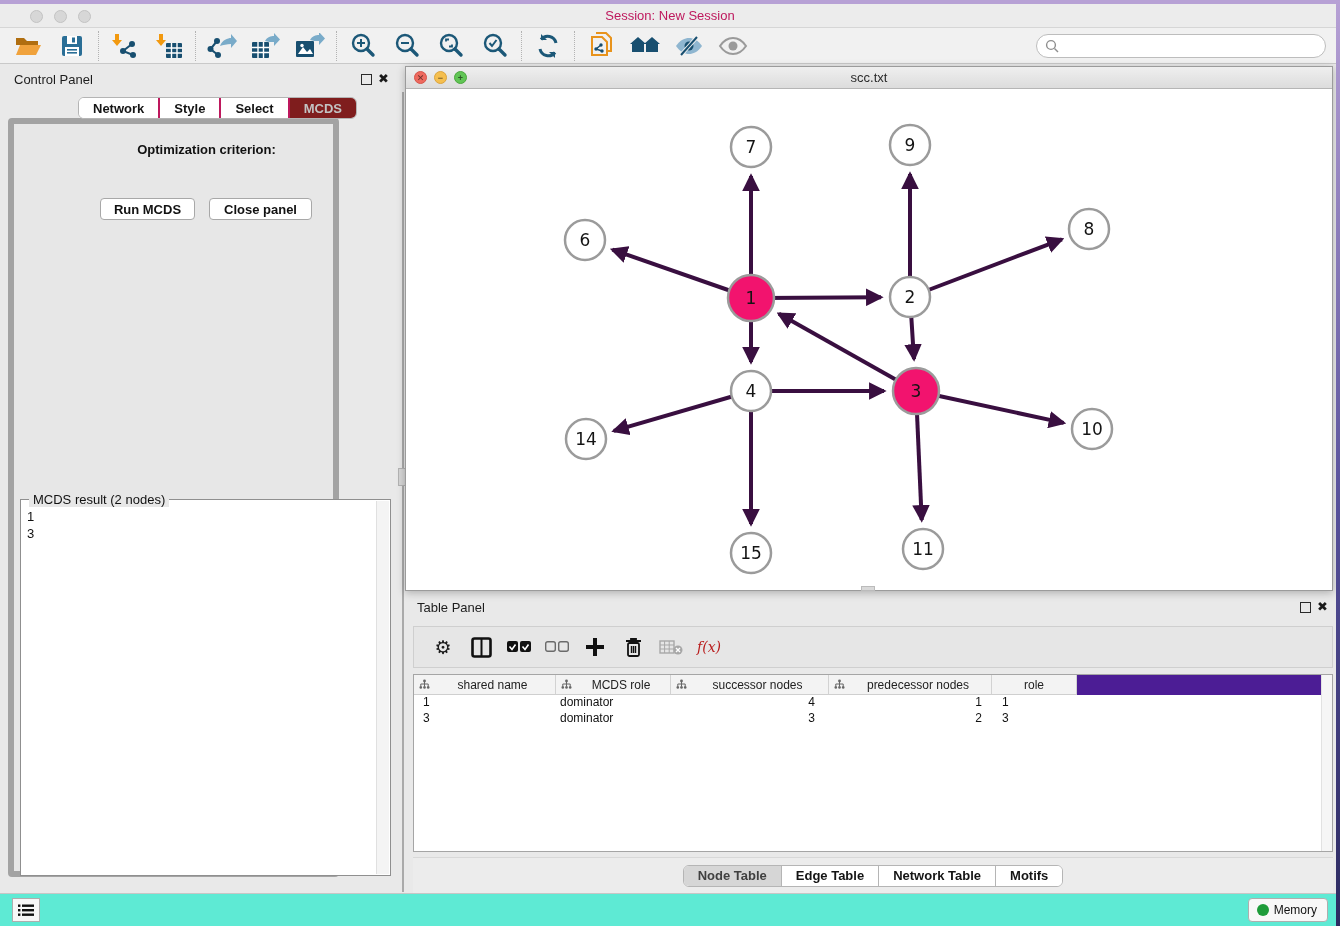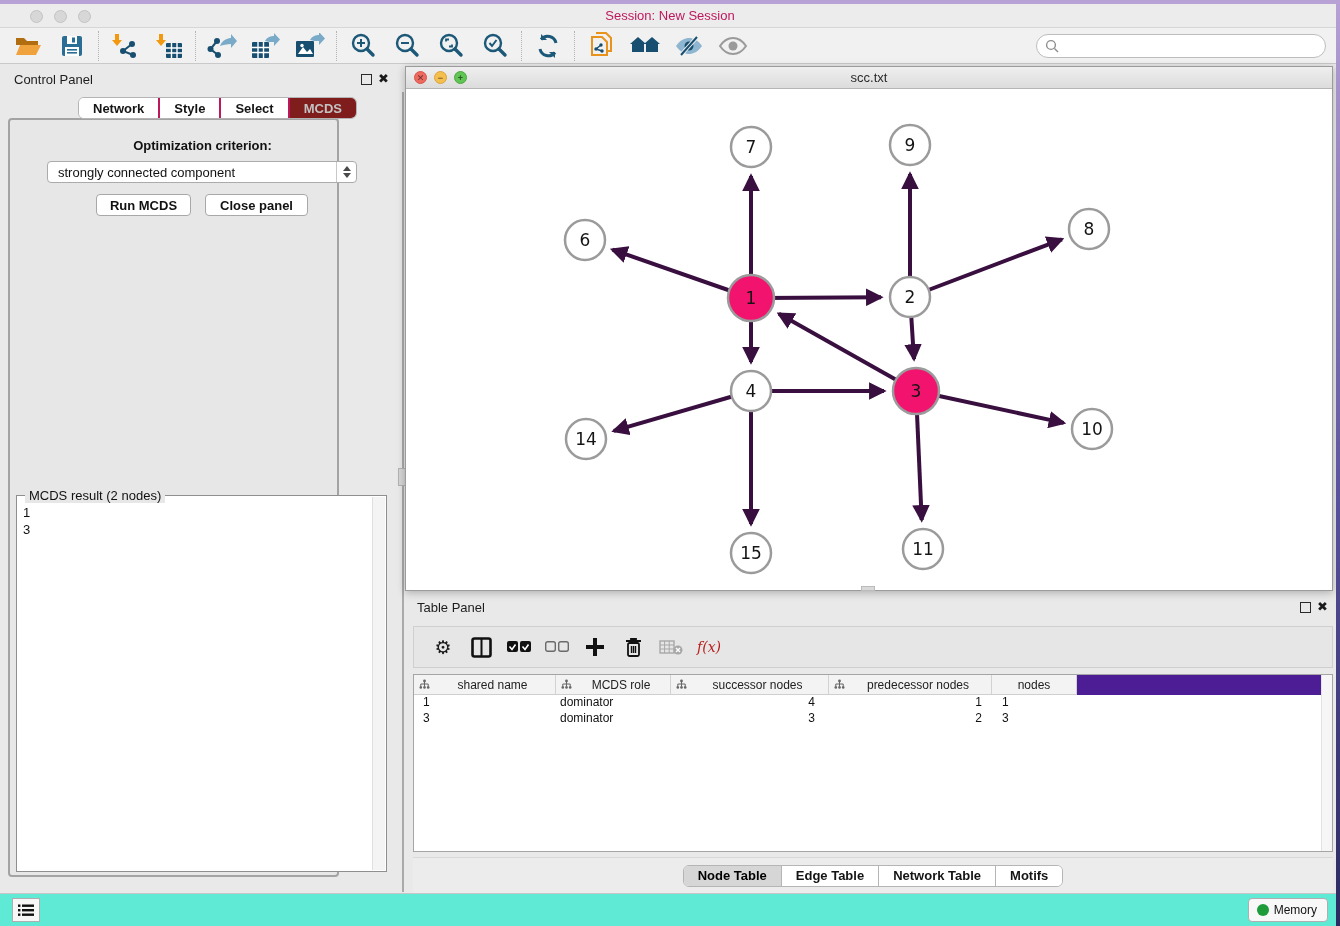--- a/index.html
+++ b/index.html
@@ -24,21 +24,21 @@
   .searchbox input { border:none; outline:none; background:transparent; font-size:12px; width:250px; margin-left:4px; }
 
   
   .cpanel-title { position:absolute; left:14px; top:72px; font-size:13px; color:#1d1d1d; }
   .panel-float { position:absolute; width:11px; height:11px; border:1.5px solid #2a2a2a; top:74px; }
   .panel-close { position:absolute; top:71px; font-size:13px; font-weight:bold; color:#1a1a1a; }
   .cp-tabs { position:absolute; left:78px; top:97px; height:22px; display:flex; border:1px solid #b4b4b4; border-radius:6px; overflow:hidden; background:#fff; z-index:5; }
   .cp-tab { height:100%; display:flex; align-items:center; justify-content:center; font-size:13px; font-weight:bold; color:#141414; background:#fff; border-right:2px solid #be185d; padding:0 14px; }
   .cp-tab:last-child { border-right:none; }
   .cp-tab.active { background:#7f1d1d; color:#c3c3c3; }
-  .cp-body { position:absolute; left:8px; top:118px; width:331px; height:759px; background:#e7e7e7; border:2px solid #a3a3a3; border-radius:4px; }
+  .cp-body { position:absolute; left:8px; top:118px; width:331px; height:759px; background:#e7e7e7; border:6px solid #a3a3a3; border-radius:4px; }
   .opt-label { position:absolute; left:0; width:385px; top:18px; text-align:center; font-size:13px; font-weight:bold; color:#111; }
   .dropdown { position:absolute; left:37px; top:41px; width:310px; height:22px; background:#fff; border:1px solid #ababab; border-radius:4px; display:flex; align-items:center; font-size:13px; }
   .dropdown .dd-text { flex:1; padding-left:10px; color:#111; }
   .dd-stepper { width:20px; height:100%; border-left:1px solid #c9c9c9; display:flex; flex-direction:column; align-items:center; justify-content:center; gap:2px; }
   .tri-up { width:0; height:0; border-left:4px solid transparent; border-right:4px solid transparent; border-bottom:5px solid #4a4a4a; }
   .tri-dn { width:0; height:0; border-left:4px solid transparent; border-right:4px solid transparent; border-top:5px solid #4a4a4a; }
   .btn { position:absolute; top:74px; height:22px; background:#fff; border:1px solid #a8a8a8; border-radius:4px; font-size:13px; font-weight:bold; color:#111; display:flex; align-items:center; justify-content:center; }
   .result-group { position:absolute; left:6px; top:375px; width:371px; height:377px; border:1px solid #8f8f8f; background:#fff; }
   .result-legend { position:absolute; left:8px; top:-8px; background:#e7e7e7; padding:0 4px; font-size:13px; color:#111; }
   .result-lines { position:absolute; left:6px; top:8px; font-size:13px; color:#111; line-height:17px; }
@@ -66,21 +66,21 @@
   .th .th-label { flex:1; text-align:center; }
   .th .h-icon { margin-left:5px; }
   .trow { display:flex; height:16px; font-size:12px; color:#111; }
   .tcell { overflow:hidden; white-space:nowrap; }
   .c0 { width:142px; } .c1 { width:115px; } .c2 { width:158px; } .c3 { width:163px; } .c4 { width:85px; }
   .tbl-vscroll { position:absolute; right:0; top:0; width:11px; height:176px; background:#f6f6f6; border-left:1px solid #e2e2e2; }
   .tp-tabs { position:absolute; left:413px; top:857px; width:920px; height:36px; background:#ececec; border-top:1px solid #d8d8d8; display:flex; align-items:center; justify-content:center; }
   .tp-tabgroup { display:flex; height:22px; border:1px solid #b5b5b5; border-radius:6px; overflow:hidden; background:#fff; }
   .tp-tab { display:flex; align-items:center; padding:0 14px; font-size:13px; font-weight:bold; color:#141414; background:#fff; border-right:1px solid #b5b5b5; }
   .tp-tab:last-child { border-right:none; }
-  .tp-tab.active { background:#d6d6d6; color:#000000; }
+  .tp-tab.active { background:#d6d6d6; color:#404040; }
 
   
   .statusbar { position:absolute; left:0; top:893px; width:1340px; height:33px; background:#5eead4; border-top:1px solid #c6c6c6; }
   .status-left-btn { position:absolute; left:12px; top:4px; width:28px; height:24px; background:#f7f7f7; border:1px solid #aeaeae; display:flex; align-items:center; justify-content:center; }
   .memory-btn { position:absolute; right:12px; top:4px; height:24px; padding:0 10px 0 8px; background:#f8f8f8; border:1px solid #aeaeae; border-radius:4px; display:flex; align-items:center; gap:5px; font-size:12px; color:#111; }
   .mem-dot { width:12px; height:12px; border-radius:50%; background:#1e9c3a; }
 </style>
 </head>
 <body>
 
@@ -243,27 +243,20 @@
 
 <div class="cp-tabs">
   <div class="cp-tab">Network</div>
   <div class="cp-tab">Style</div>
   <div class="cp-tab">Select</div>
   <div class="cp-tab active">MCDS</div>
 </div>
 
 <div class="cp-body">
   <div class="opt-label">Optimization criterion:</div>
-  <div class="dropdown">
-    <span class="dd-text">strongly connected component</span>
-    <span class="dd-stepper">
-        <span class="tri-up"></span>
-        <span class="tri-dn"></span>
-      </span>
-  </div>
   <div class="btn" style="left:86px; width:95px">Run MCDS</div>
   <div class="btn" style="left:195px; width:103px">Close panel</div>
   <div class="result-group">
     <div class="result-legend">MCDS result (2 nodes)</div>
     <div class="result-lines">
       <div>1</div>
       <div>3</div>
     </div>
     <div class="result-scroll"></div>
   </div>
@@ -417,21 +410,21 @@
       <svg class="h-icon" width="11" height="11" viewBox="0 0 11 11">
           <circle cx="5.5" cy="2" r="1.4" fill="#666"></circle>
           <path d="M5.5 3v2M1.8 5h7.4M1.8 5v2M5.5 5v2M9.2 5v2" stroke="#666" stroke-width="1"></path>
           <circle cx="1.8" cy="8.4" r="1.3" fill="#666"></circle>
           <circle cx="5.5" cy="8.4" r="1.3" fill="#666"></circle>
           <circle cx="9.2" cy="8.4" r="1.3" fill="#666"></circle>
         </svg>
       <span class="th-label">predecessor nodes</span>
     </div>
     <div class="th c4">
-      <span class="th-label">nodes</span>
+      <span class="th-label">role</span>
     </div>
   </div>
   <div id="tbl-body">
       <div class="trow">
         <div class="tcell c0" style="text-align:left;padding-left:9px">1</div>
         <div class="tcell c1" style="text-align:left;padding-left:4px">dominator</div>
         <div class="tcell c2" style="text-align:right;padding-right:14px">4</div>
         <div class="tcell c3" style="text-align:right;padding-right:10px">1</div>
         <div class="tcell c4" style="text-align:left;padding-left:10px">1</div>
       </div>

